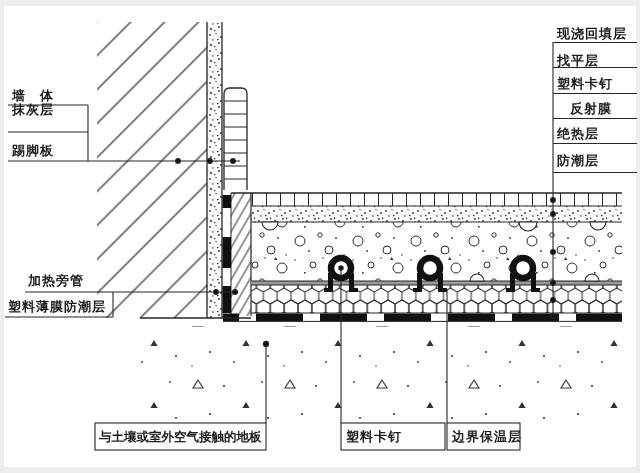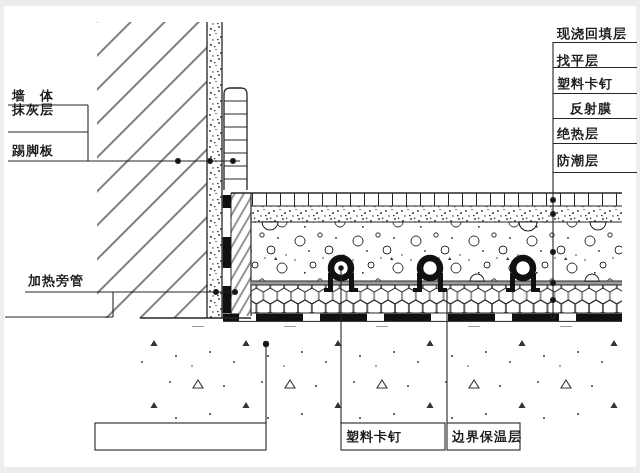--- a/index.html
+++ b/index.html
@@ -206,17 +206,19 @@
   <div class="lbl" style="left:557px;top:76px">塑料卡钉</div>
   <div class="lbl" style="left:570px;top:101px">反射膜</div>
   <div class="lbl" style="left:557px;top:126px">绝热层</div>
   <div class="lbl" style="left:557px;top:153px">防潮层</div>
 
   <div class="lbl" style="left:12px;top:88px">墙　体</div>
   <div class="lbl" style="left:12px;top:102px">抹灰层</div>
   <div class="lbl" style="left:12px;top:143px">踢脚板</div>
 
   <div class="lbl" style="left:28px;top:273px">加热旁管</div>
-
+  <div class="lbl" style="left:8px;top:299px">塑料薄膜防潮层</div>
+
+  <div class="lbl small" style="left:99px;top:429px">与土壤或室外空气接触的地板</div>
   <div class="lbl" style="left:346px;top:429px">塑料卡钉</div>
   <div class="lbl" style="left:452px;top:429px">边界保温层</div>
 
 </div>
 
 </body></html>

